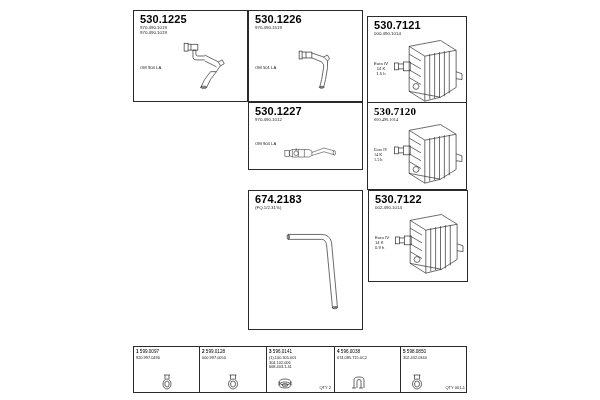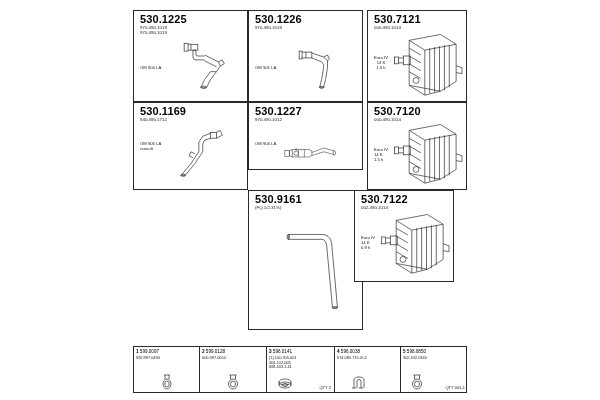--- a/index.html
+++ b/index.html
@@ -159,21 +159,21 @@
           <path d="M72 78 L76 78"></path>
           <ellipse cx="74" cy="78" rx="2.4" ry="1"></ellipse>
           <path d="M54 42 L58 42 M54 48 L58 48"></path>
           <rect x="51" y="41" width="3" height="8"></rect>
           <path d="M76 47 L80 45 L82 49 L80 51"></path>
         </g>
       </svg>
     </div>
   </div>
 
-  <div class="cell" style="left:367px; top:10px; width:100px; height:92px;text-align:center;">
+  <div class="cell" style="left:367px; top:16px; width:100px; height:92px;text-align:center;">
     <div class="cell-code">530.7121</div>
     <div class="cell-subs">000.490.1014</div>
     <div class="cell-note note-b">Euro IV
 14 K
 1.5 h</div>
     <div class="art">
       <svg viewBox="0 0 100 92">
         <g fill="none" stroke="#2a2a2a" stroke-width="0.7">
           <path d="M42 30 L74 24 L90 34 L90 72 L74 82 L42 76 Z"></path>
           <path d="M42 30 L58 40 L90 34"></path>
@@ -184,41 +184,20 @@
           <rect x="36" y="46" width="7" height="9"></rect>
           <path d="M31 48 L36 48 M31 53 L36 53"></path>
           <rect x="27" y="47" width="4" height="7"></rect>
           <path d="M90 56 L96 58 L96 64 L90 63"></path>
           <circle cx="49" cy="71" r="3"></circle>
         </g>
       </svg>
     </div>
   </div>
 
-  <div class="cell" style="left:133px; top:102px; width:115px; height:88px;">
-    <div class="cell-code">530.1169</div>
-    <div class="cell-subs">940.490.1712</div>
-    <div class="cell-note note-c">OM 906 LA
-renault</div>
-    <div class="art">
-      <svg viewBox="0 0 115 88">
-        <g fill="none" stroke="#2a2a2a" stroke-width="0.7">
-          <rect x="78" y="30" width="6" height="6"></rect>
-          <path d="M78 31 L70 34 L66 40 L66 50"></path>
-          <path d="M78 36 L72 38 L70 42 L70 50"></path>
-          <path d="M66 50 L58 62 L48 74"></path>
-          <path d="M70 50 L62 62 L52 74"></path>
-          <path d="M48 74 L52 74"></path>
-          <ellipse cx="50" cy="74" rx="2.6" ry="1"></ellipse>
-          <path d="M84 30 L88 28 L90 33 L84 36"></path>
-          <path d="M62 52 L58 50 L56 54 L60 56"></path>
-        </g>
-      </svg>
-    </div>
-  </div>
 
   <div class="cell" style="left:248px; top:102px; width:115px; height:68px;">
     <div class="cell-code">530.1227</div>
     <div class="cell-subs">970.490.1012</div>
     <div class="cell-note note-c">OM 904 LA</div>
     <div class="art">
       <svg viewBox="0 0 115 88">
         <g fill="none" stroke="#2a2a2a" stroke-width="0.7">
           <path d="M40 62 L62 62 L66 64 L66 70 L62 72 L40 72 Z"></path>
           <path d="M40 62 L36 64 L36 70 L40 72"></path>
@@ -227,21 +206,21 @@
           <path d="M66 70 L82 65 L96 69"></path>
           <ellipse cx="96" cy="66.5" rx="1.6" ry="3"></ellipse>
           <circle cx="45" cy="67" r="3"></circle>
           <path d="M45 60 L45 64"></path>
           <rect x="30" y="63" width="6" height="8"></rect>
         </g>
       </svg>
     </div>
   </div>
 
-  <div class="cell" style="left:367px; top:102px; width:100px; height:88px;">
+  <div class="cell" style="left:367px; top:102px; width:100px; height:88px;font-family:Liberation Serif, serif;">
     <div class="cell-code">530.7120</div>
     <div class="cell-subs">000.490.1014</div>
     <div class="cell-note note-b">Euro IV
 14 K
 1.5 h</div>
     <div class="art">
       <svg viewBox="0 0 100 88">
         <g fill="none" stroke="#2a2a2a" stroke-width="0.7">
           <path d="M42 28 L74 22 L90 32 L90 68 L74 78 L42 72 Z"></path>
           <path d="M42 28 L58 38 L90 32"></path>
@@ -253,37 +232,37 @@
           <path d="M31 46 L36 46 M31 51 L36 51"></path>
           <rect x="27" y="45" width="4" height="7"></rect>
           <path d="M90 52 L96 54 L96 60 L90 59"></path>
           <circle cx="49" cy="68" r="3"></circle>
         </g>
       </svg>
     </div>
   </div>
 
   <div class="cell" style="left:248px; top:190px; width:115px; height:140px;">
-    <div class="cell-code">530.9161</div>
+    <div class="cell-code">674.2183</div>
     <div class="cell-subs">(FQ.1/2.31%)</div>
     <div class="art">
       <svg viewBox="0 0 115 140">
         <g fill="none" stroke="#2a2a2a" stroke-width="0.7">
           <path d="M40 44 L74 44 Q82 44 84 52 L90 118"></path>
           <path d="M40 49 L74 49 Q78 49 79 55 L85 119"></path>
           <path d="M40 44 L40 49"></path>
           <path d="M85 119 L90 118"></path>
           <ellipse cx="87.5" cy="118.5" rx="2.6" ry="1.1"></ellipse>
           <ellipse cx="40" cy="46.5" rx="1.2" ry="2.6"></ellipse>
         </g>
       </svg>
     </div>
   </div>
 
-  <div class="cell" style="left:354px; top:190px; width:100px; height:92px;">
+  <div class="cell" style="left:368px; top:190px; width:100px; height:92px;">
     <div class="cell-code">530.7122</div>
     <div class="cell-subs">002.490.1014</div>
     <div class="cell-note note-b">Euro IV
 14 K
 0.9 h</div>
     <div class="art">
       <svg viewBox="0 0 100 92">
         <g fill="none" stroke="#2a2a2a" stroke-width="0.7">
           <path d="M42 30 L74 24 L90 34 L90 70 L74 80 L42 74 Z"></path>
           <path d="M42 30 L58 40 L90 34"></path>

